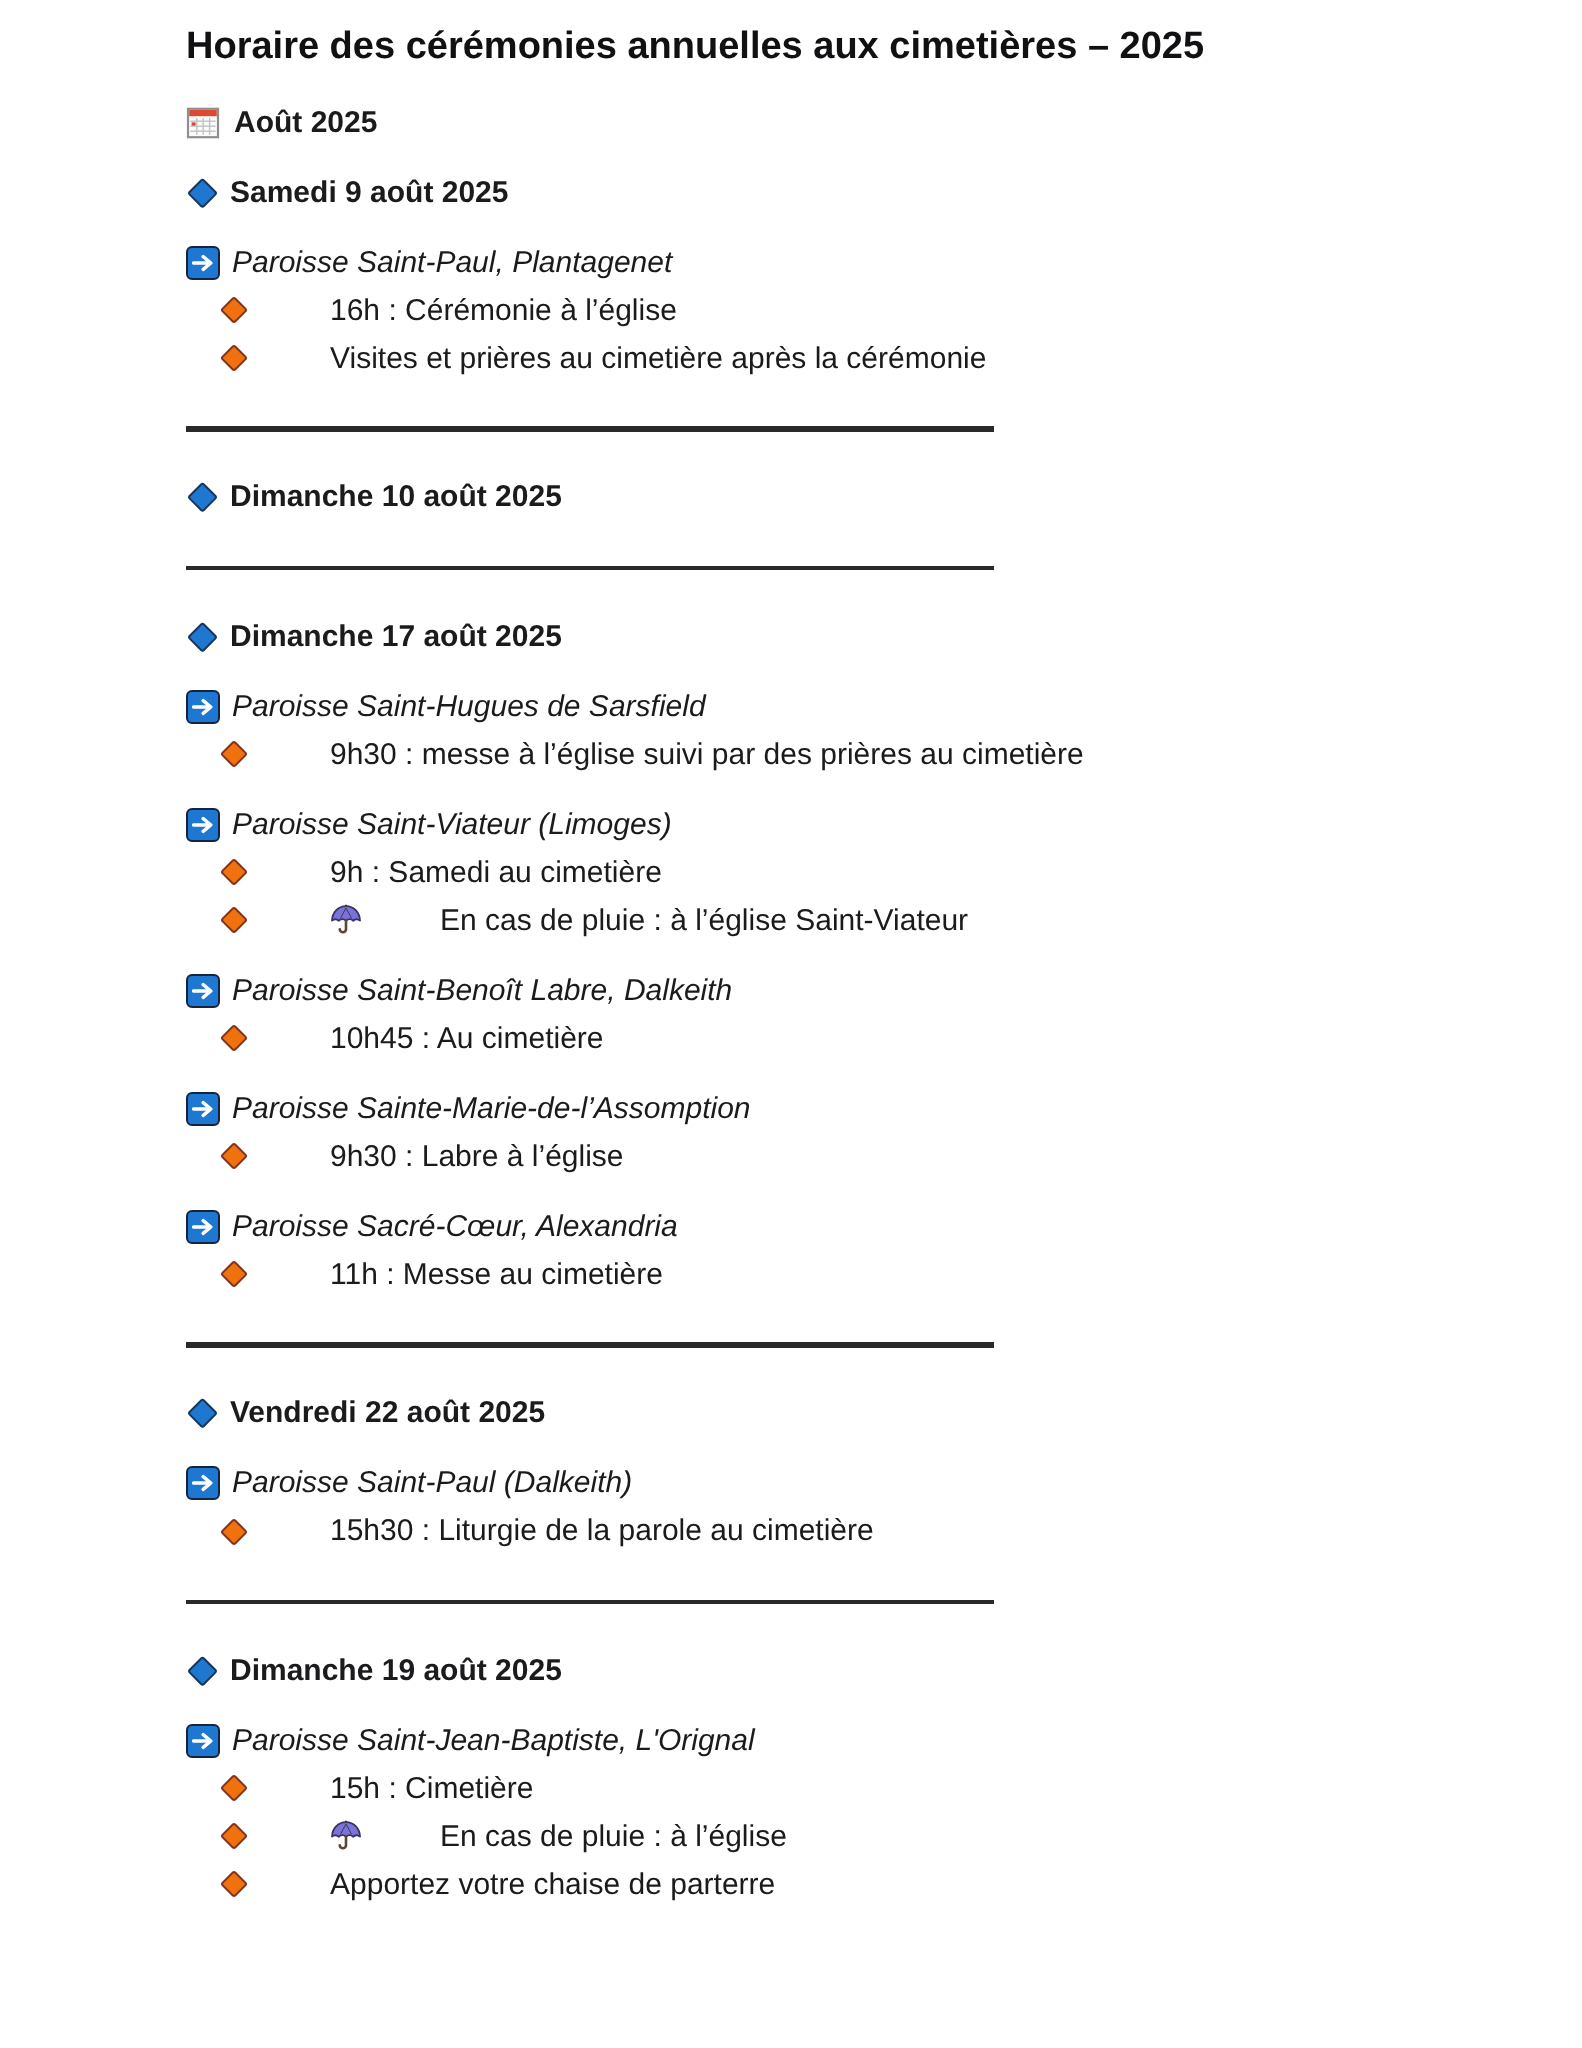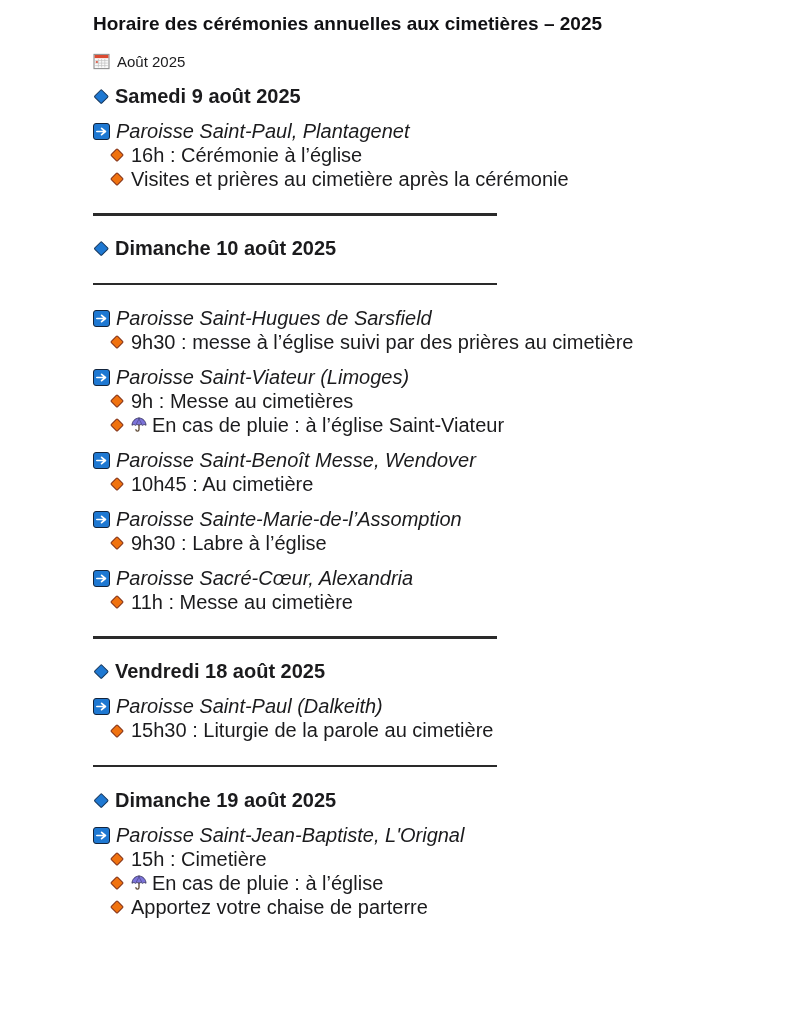--- a/index.html
+++ b/index.html
@@ -8,26 +8,26 @@
     background:#ffffff; color:#1b1b1d;
     font-family:"Liberation Sans","DejaVu Sans",sans-serif;
     padding:11px 40px 0 93px; overflow:hidden; position:relative;
   }
   h1.title {
     font-size:19px; line-height:26px; font-weight:700;
     margin:0 0 12px 0; color:#111114; white-space:nowrap;
   }
   .month-header {
     display:flex; align-items:center; gap:7px;
-    height:24px; font-size:15px; font-weight:400; margin:0 0 11px 0;
-  }
-  .row { display:flex; align-items:center; height:24px; font-size:20px; }
+    height:24px; font-size:15px; font-weight:700; margin:0 0 11px 0;
+  }
+  .row { display:flex; align-items:center; height:24px; font-size:15px; }
   .date-row { font-weight:700; }
   .parish-row { font-style:italic; }
-  .detail-row { margin-left:16px; }
+  .detail-row { margin-left:16px;gap:34px; }
   .parish-group { margin-top:11px; }
   .section.tight > .parish-group:first-of-type { margin-top:0; }
 
   .icon-cell { width:16px; display:flex; justify-content:center; align-items:center; flex:0 0 auto; }
   .icon-cell.small { width:15px; }
   .gap6 { margin-right:6px; }
   .gap7 { margin-right:7px; }
 
   .blue-diamond {
     width:10.5px; height:10.5px; transform:rotate(45deg);
@@ -111,20 +111,26 @@
       <section class="section tight">
         <div class="row date-row">
           <span class="icon-cell gap6">
             <span class="blue-diamond"></span>
           </span>
           <span>Dimanche 10 août 2025</span>
         </div>
       </section>
       <div class="divider"></div>
       <section class="section">
+        <div class="row date-row">
+          <span class="icon-cell gap6">
+            <span class="blue-diamond"></span>
+          </span>
+          <span>Dimanche 17 août 2025</span>
+        </div>
         <div class="parish-group">
           <div class="row parish-row">
             <span class="arrow-box gap6">
     <svg width="11" height="9" viewBox="0 0 11 9" aria-hidden="true">
       <path d="M0.8 4.5 H8.6 M5.6 1.3 L9.4 4.5 L5.6 7.7" fill="none" stroke="#ffffff" stroke-width="1.7" stroke-linecap="round" stroke-linejoin="round"></path>
     </svg>
   </span>
             <span>Paroisse Saint-Hugues de Sarsfield</span>
           </div>
           <div class="row detail-row">
@@ -140,21 +146,21 @@
     <svg width="11" height="9" viewBox="0 0 11 9" aria-hidden="true">
       <path d="M0.8 4.5 H8.6 M5.6 1.3 L9.4 4.5 L5.6 7.7" fill="none" stroke="#ffffff" stroke-width="1.7" stroke-linecap="round" stroke-linejoin="round"></path>
     </svg>
   </span>
             <span>Paroisse Saint-Viateur (Limoges)</span>
           </div>
           <div class="row detail-row">
             <span class="icon-cell small gap7">
               <span class="orange-diamond"></span>
             </span>
-            <span>9h : Messe au cimetières</span>
+            <span>9h : Samedi au cimetière</span>
           </div>
           <div class="row detail-row">
             <span class="icon-cell small gap7">
               <span class="orange-diamond"></span>
             </span>
             <span class="umbrella-wrap">
     <svg width="16" height="16" viewBox="0 0 16 16" aria-hidden="true">
       <path d="M8 1.1 C4 1.1 1.1 4.4 1 8.3 c1.15-0.95 2.25-0.95 3.4 0.05 c1.15-1 2.4-1 3.6 0 c1.2-1 2.45-1 3.6 0 c1.15-1 2.25-1 3.4-0.05 C14.9 4.4 12 1.1 8 1.1 Z" fill="#7c73d9" stroke="#39355f" stroke-width="0.9" stroke-linejoin="round"></path>
       <path d="M5.2 7.2 L8 2 L10.8 7.2" fill="none" stroke="#39355f" stroke-width="0.5"></path>
       <path d="M8 8.2 v4.4 a1.55 1.55 0 0 1 -3.1 0" fill="none" stroke="#5a4632" stroke-width="1.3" stroke-linecap="round"></path>
@@ -164,21 +170,21 @@
             <span>En cas de pluie : à l’église Saint-Viateur</span>
           </div>
         </div>
         <div class="parish-group">
           <div class="row parish-row">
             <span class="arrow-box gap6">
     <svg width="11" height="9" viewBox="0 0 11 9" aria-hidden="true">
       <path d="M0.8 4.5 H8.6 M5.6 1.3 L9.4 4.5 L5.6 7.7" fill="none" stroke="#ffffff" stroke-width="1.7" stroke-linecap="round" stroke-linejoin="round"></path>
     </svg>
   </span>
-            <span>Paroisse Saint-Benoît Messe, Wendover</span>
+            <span>Paroisse Saint-Benoît Labre, Dalkeith</span>
           </div>
           <div class="row detail-row">
             <span class="icon-cell small gap7">
               <span class="orange-diamond"></span>
             </span>
             <span>10h45 : Au cimetière</span>
           </div>
         </div>
         <div class="parish-group">
           <div class="row parish-row">
@@ -212,21 +218,21 @@
             <span>11h : Messe au cimetière</span>
           </div>
         </div>
       </section>
       <div class="divider"></div>
       <section class="section tight">
         <div class="row date-row">
           <span class="icon-cell gap6">
             <span class="blue-diamond"></span>
           </span>
-          <span>Vendredi 18 août 2025</span>
+          <span>Vendredi 22 août 2025</span>
         </div>
         <div class="parish-group">
           <div class="row parish-row">
             <span class="arrow-box gap6">
     <svg width="11" height="9" viewBox="0 0 11 9" aria-hidden="true">
       <path d="M0.8 4.5 H8.6 M5.6 1.3 L9.4 4.5 L5.6 7.7" fill="none" stroke="#ffffff" stroke-width="1.7" stroke-linecap="round" stroke-linejoin="round"></path>
     </svg>
   </span>
             <span>Paroisse Saint-Paul (Dalkeith)</span>
           </div>

